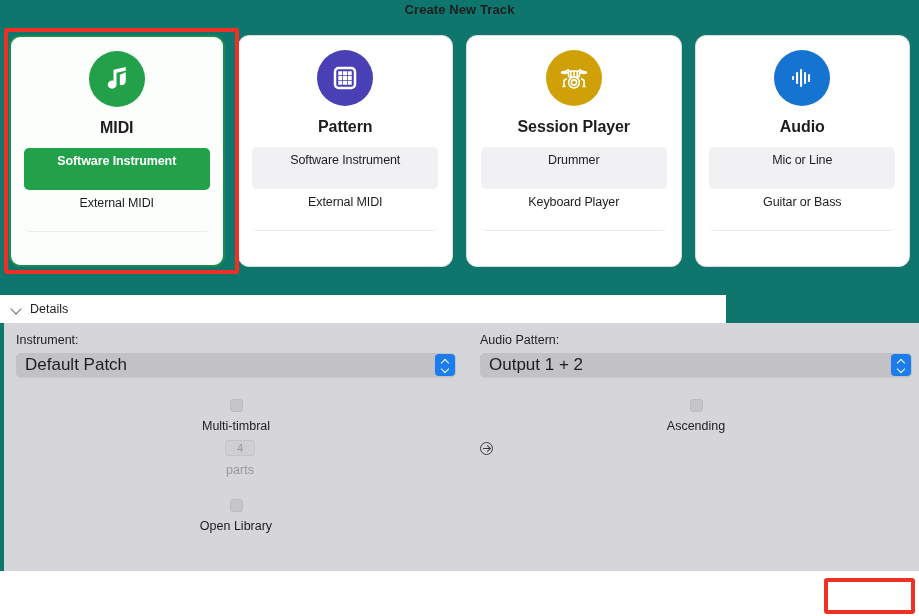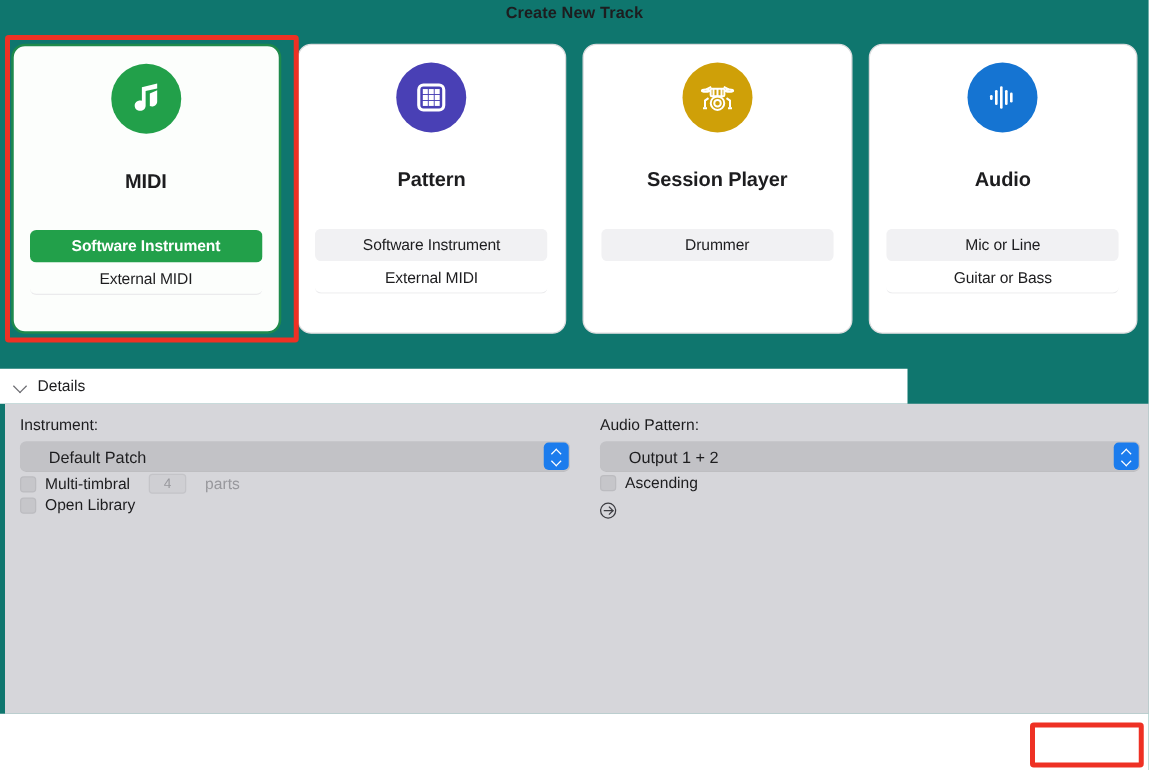--- a/index.html
+++ b/index.html
@@ -26,21 +26,20 @@
     display: flex; gap: 13px;
   }
   .card {
     position: relative;
     width: 218px; height: 232px;
     background: #ffffff;
     border: 1px solid #dcdcde;
     border-radius: 11px;
     display: flex; flex-direction: column; align-items: center;
     padding-top: 11px;
-    gap: 18px;
   }
   .card.selected {
     border: 2px solid #1e8a4c;
     background: #fcfefc;
   }
   
   .annot-box {
     position: absolute;
     border: 4px solid #ee3124;
     border-radius: 3px;
@@ -60,21 +59,21 @@
   .icon-session { background: #cfa008; }
   .icon-audio   { background: #1574d2; }
 
   .card-title {
     font-size: 16px; font-weight: bold; color: #1d1d1f;
     margin-top: 12px; margin-bottom: 11px; letter-spacing: -0.1px;
   }
 
   .opt-list { width: 186px; display: flex; flex-direction: column; }
   .opt {
-    height: 26px; line-height: 26px; text-align: center;
+    height: 42px; line-height: 26px; text-align: center;
     font-size: 12.5px; color: #1d1d1f;
     border-radius: 5px;
     border-bottom: 1px solid #ebebed;
     background: transparent;
     letter-spacing: -0.1px;
   }
   .opt.soft { background: #f1f1f3; border-bottom: 1px solid transparent; }
   .opt.active {
     background: #22a04a; color: #ffffff; font-weight: bold;
     border-bottom: 1px solid transparent;
@@ -110,42 +109,42 @@
   .field-label { font-size: 12.5px; color: #1d1d1f; margin-bottom: 6px; }
 
   .popup {
     position: relative; height: 24px;
     background: #c2c2c6;
     border-radius: 5px;
     display: flex; align-items: center;
     box-shadow: 0 0.5px 0 rgba(0,0,0,0.12);
   }
   .popup-value {
-    font-size: 13px; color: #1d1d1f; padding-left: 23px;
+    font-size: 17px; color: #1d1d1f; padding-left: 9px;
     white-space: nowrap; overflow: hidden;
   }
   .stepper {
     position: absolute; right: 1px; top: 1px;
     width: 20px; height: 22px;
     background: #1b7ced; border-radius: 4px;
     display: flex; flex-direction: column;
     align-items: center; justify-content: center; gap: 3px;
   }
   .stepper .ar { width: 7px; height: 4px; position: relative; }
   .stepper .ar::before {
     content: ""; position: absolute; left: 0.5px; top: 0.5px;
     width: 5px; height: 5px;
     border-left: 1.5px solid #fff; border-top: 1.5px solid #fff;
     transform: rotate(45deg);
   }
   .stepper .ar.down::before { transform: rotate(225deg); top: -1px; }
 
   .check-row {
     display: flex; align-items: center; gap: 7px;
-    margin-top: 2px; font-size: 12.5px; color: #1d1d1f;
+    margin-top: 22px; font-size: 12.5px; color: #1d1d1f; flex-direction: column;
   }
   .cbox {
     width: 13px; height: 13px; border-radius: 3px;
     background: #c6c6ca; border: 1px solid #bcbcc0; flex: none;
   }
   .mini-num {
     width: 30px; height: 16px; border-radius: 3px;
     background: #cfcfd3; border: 1px solid #c4c4c8;
     font-size: 11px; color: #98989d; text-align: center; line-height: 14px;
     margin-left: 8px;
@@ -233,20 +232,21 @@
             <circle cx="16" cy="20.5" r="5.4"></circle>
             <circle cx="16" cy="20.5" r="2.6"></circle>
             <path d="M8.8 16.5 6 18.5v5.5M23.2 16.5 26 18.5v5.5"></path>
             <path d="M4.4 24.5h3.2M24.4 24.5h3.2"></path>
           </g>
         </svg>
       </div>
       <div class="card-title">Session Player</div>
       <div class="opt-list">
         <div class="opt soft">Drummer</div>
+        <div class="opt last">Keyboard Player</div>
       </div>
     </div>
 
     <div class="card">
       <div class="card-icon icon-audio">
         <svg width="30" height="30" viewBox="0 0 30 30" aria-hidden="true">
           <g fill="#ffffff">
             <rect x="5" y="13" width="2.1" height="4" rx="1"></rect>
             <rect x="9" y="9" width="2.1" height="12" rx="1"></rect>
             <rect x="13" y="6" width="2.1" height="18" rx="1"></rect>

